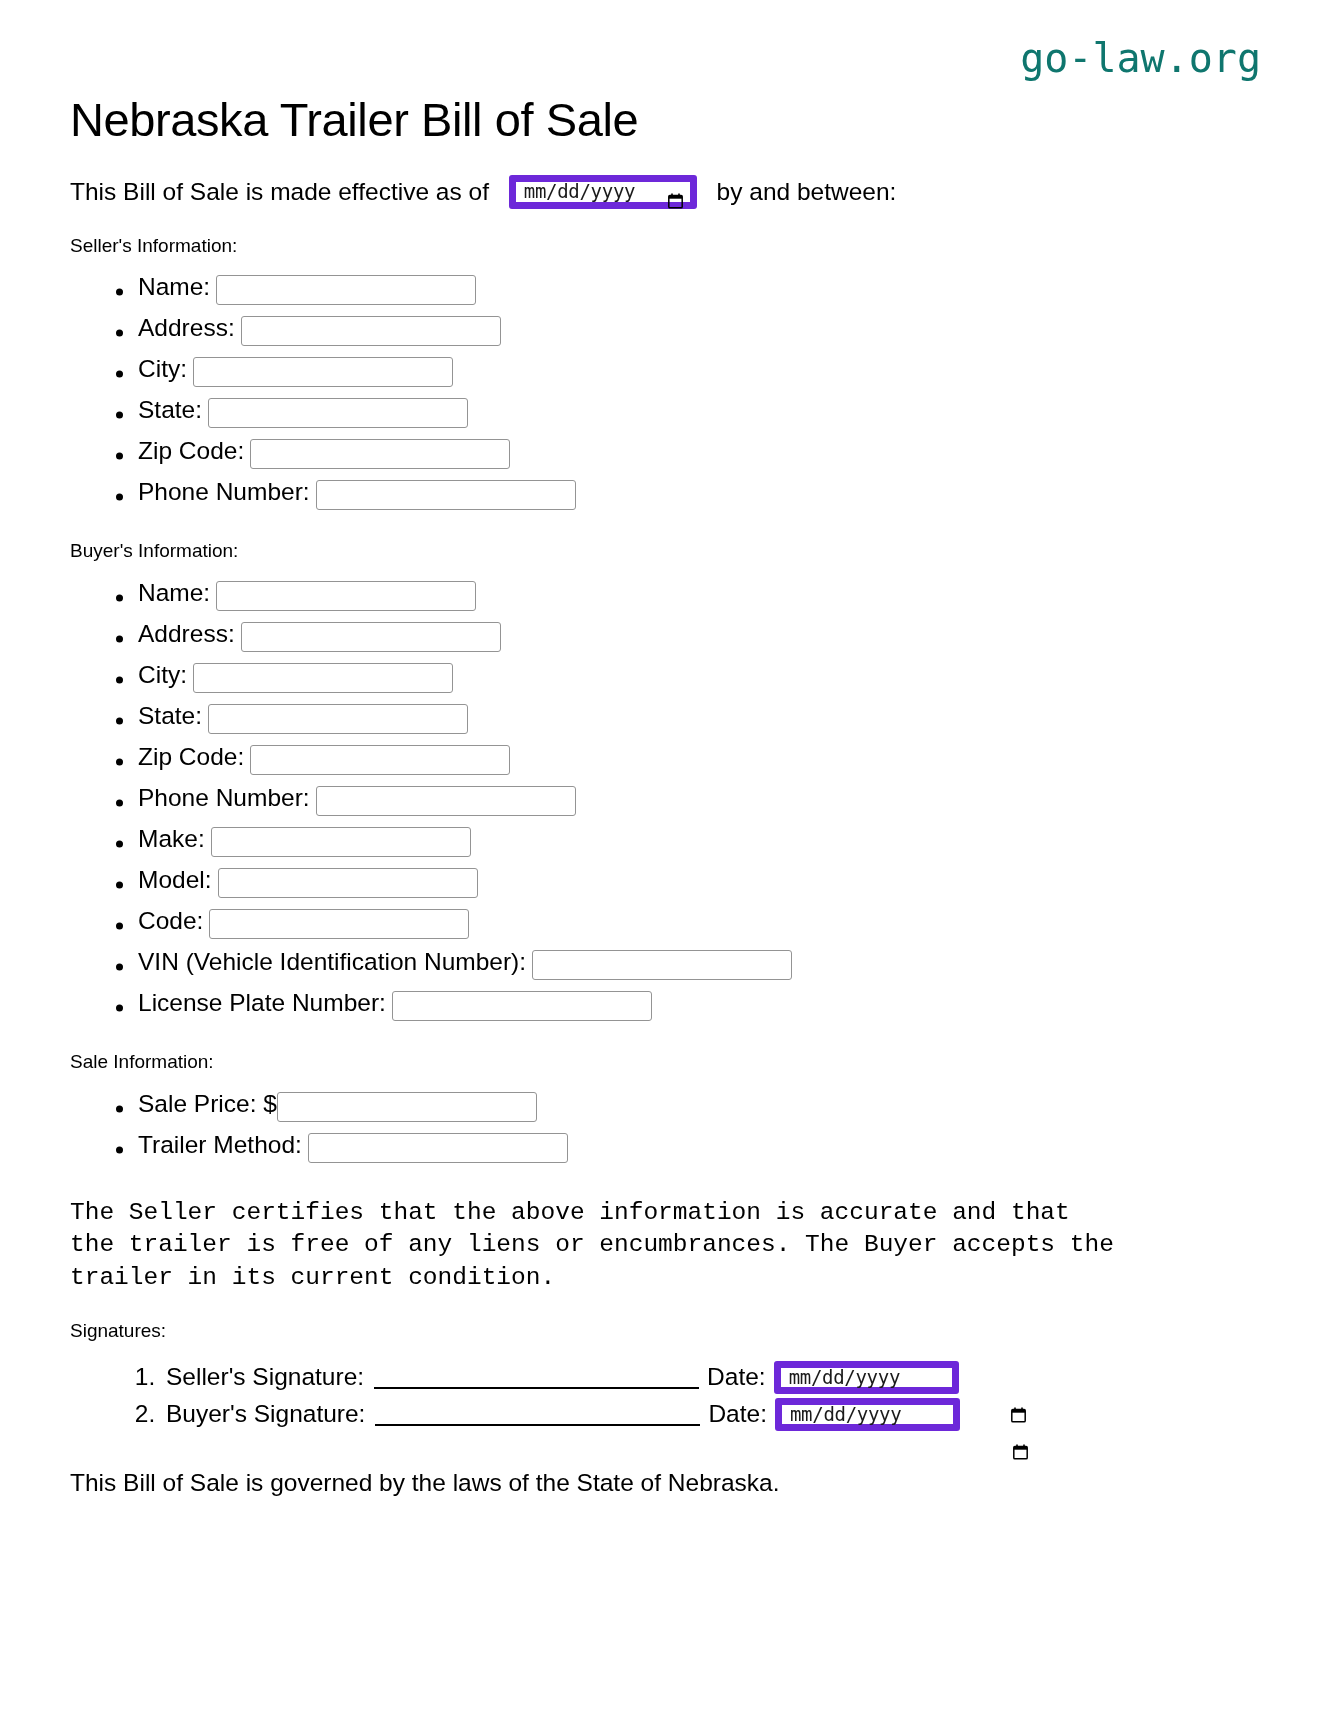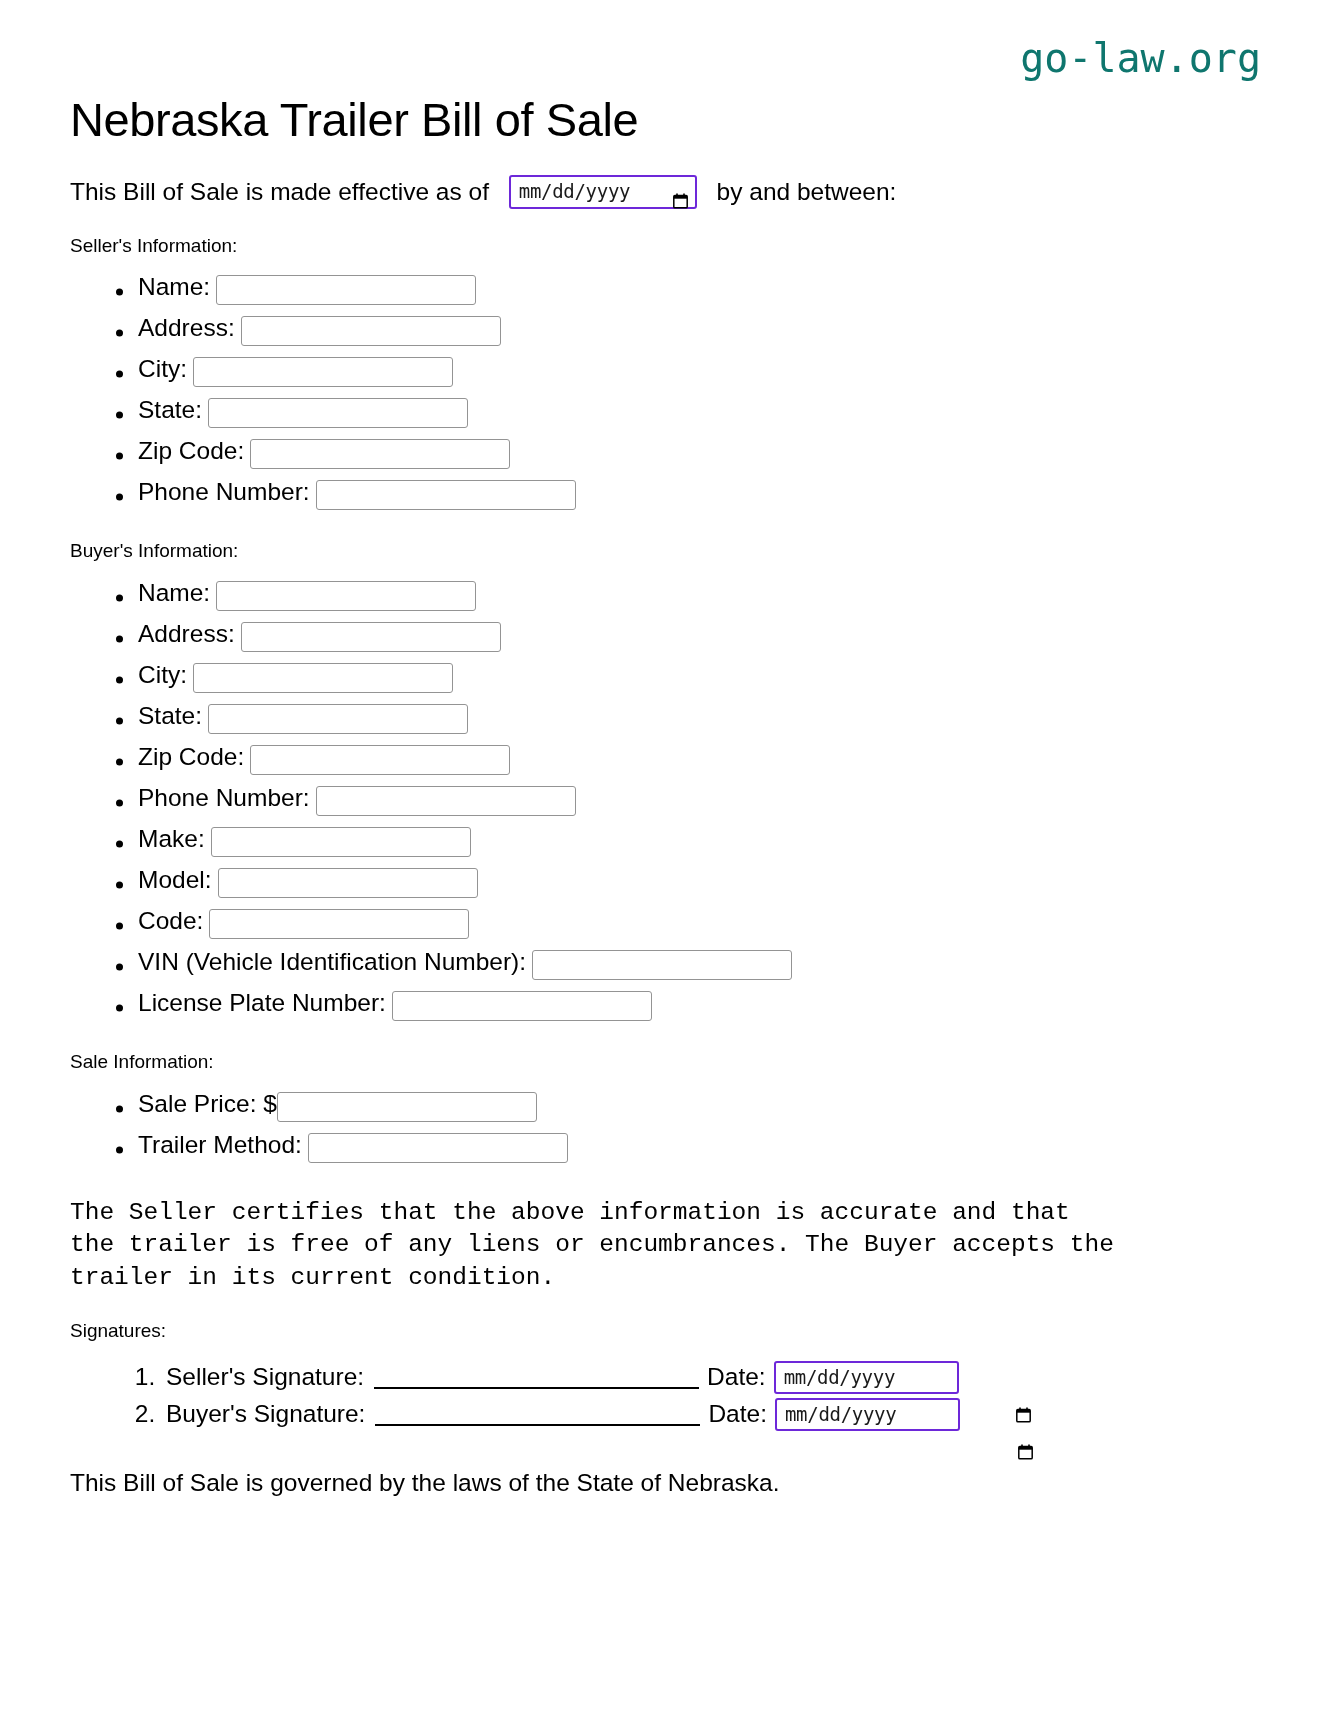--- a/index.html
+++ b/index.html
@@ -112,21 +112,21 @@
 
   
   .date-field {
     display: inline-flex;
     align-items: center;
     justify-content: space-between;
     box-sizing: border-box;
     width: 188px;
     height: 34px;
     padding: 0 7px 0 8px;
-    border: 2px solid #6d28d9;
+    border: 7px solid #6d28d9;
     border-radius: 3px;
     background: #ffffff;
     vertical-align: middle;
     margin: 0 5px;
     cursor: text;
   }
   .date-field .date-text {
     font-family: "DejaVu Sans Mono", monospace;
     font-size: 19px;
     color: #1a1a1a;

